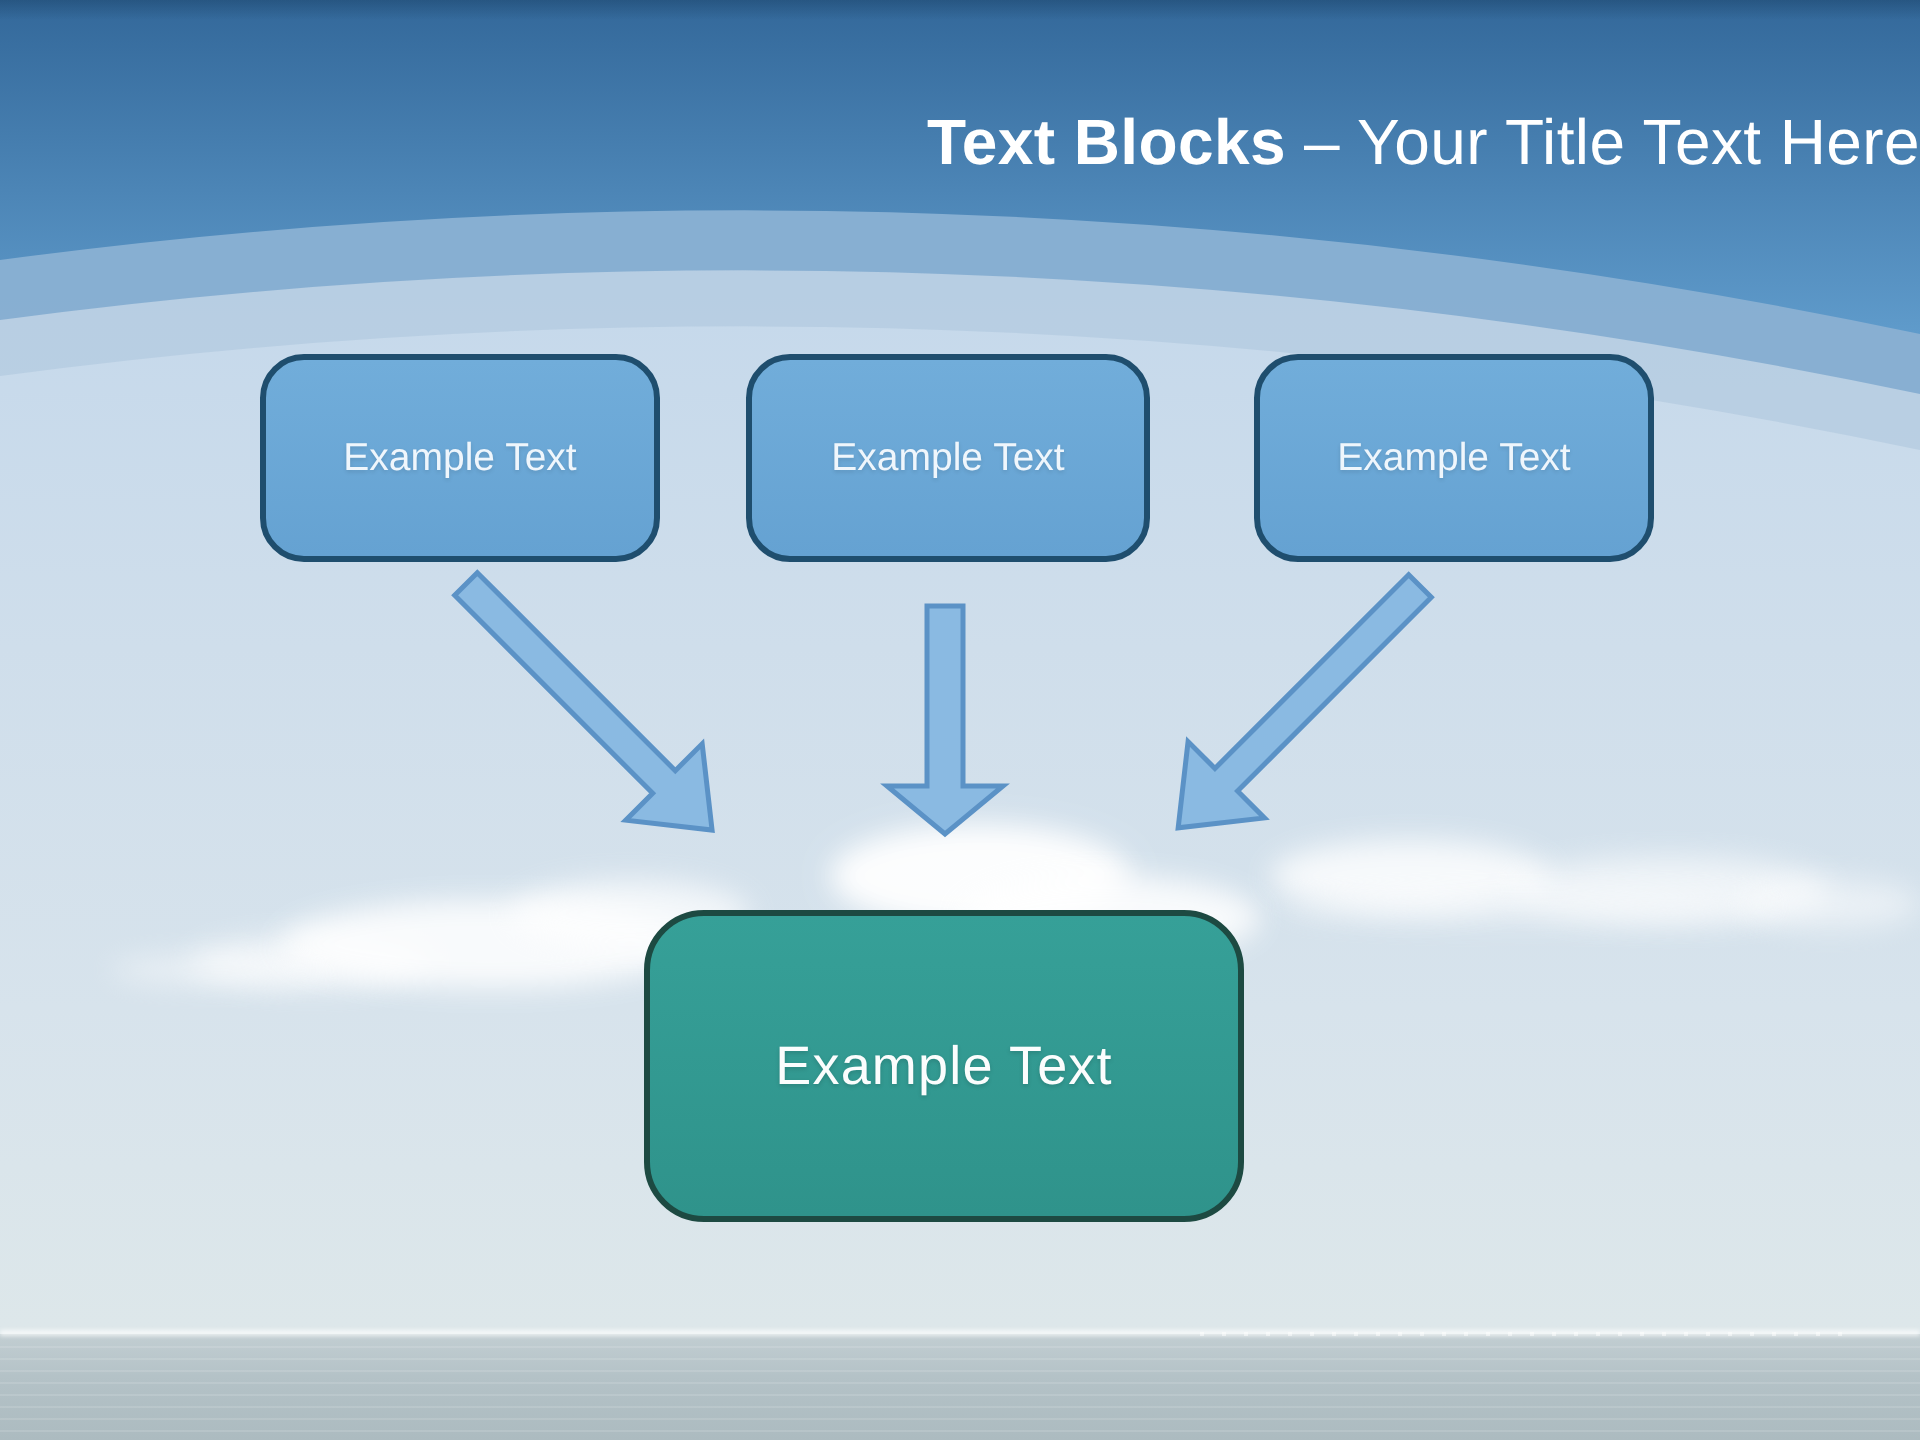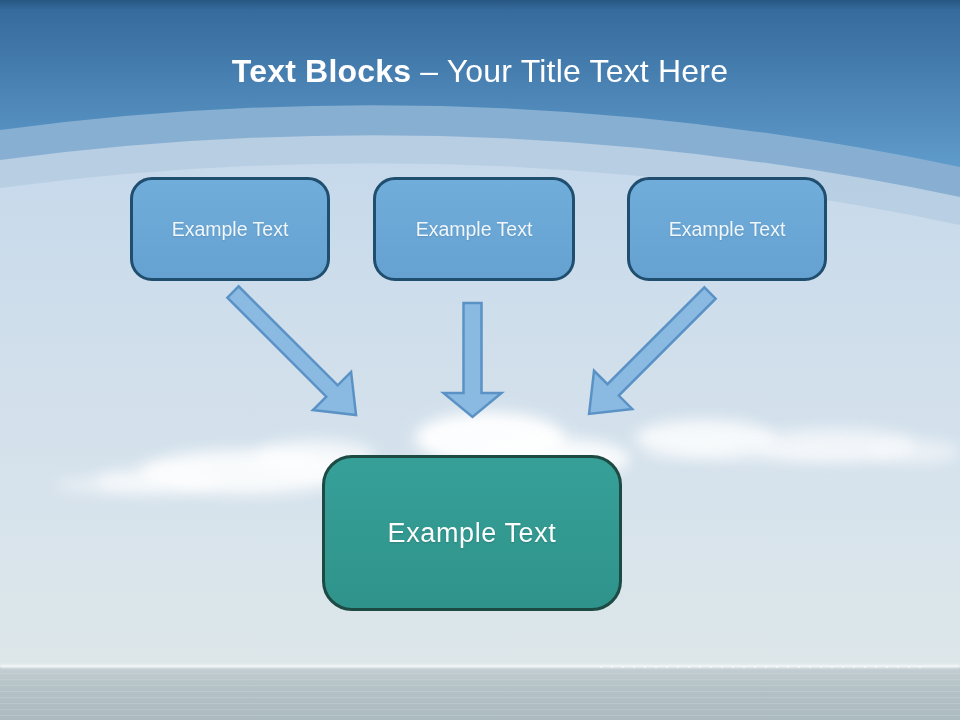--- a/index.html
+++ b/index.html
@@ -24,21 +24,21 @@
   .c4{left:415px;top:412px;width:150px;height:52px;opacity:.95;}
   .c5{left:480px;top:438px;width:150px;height:42px;opacity:.85;}
   .c6{left:635px;top:420px;width:140px;height:36px;opacity:.8;}
   .c7{left:755px;top:428px;width:160px;height:34px;opacity:.6;}
   .c8{left:870px;top:440px;width:90px;height:24px;opacity:.5;}
   .c9{left:55px;top:478px;width:110px;height:14px;opacity:.5;}
   .c10{left:640px;top:445px;width:250px;height:16px;opacity:.4;}
   
   .header-svg{position:absolute;left:0;top:0;}
   .title{
-    position:absolute;top:53px;left:0;right:0;text-align:center;
+    position:absolute;top:53px;left:0;right:0;text-align:right;
     color:#ffffff;font-size:32px;letter-spacing:.2px;line-height:1.15;
   }
   .title .t-bold{font-weight:700;}
   .title .t-rest{font-weight:400;margin-left:9px;}
   
   .block{
     position:absolute;box-sizing:border-box;
     background:linear-gradient(180deg,#71adda,#65a2d2);
     border:3px solid #1f4e6e;border-radius:22px;
     display:flex;align-items:center;justify-content:center;

